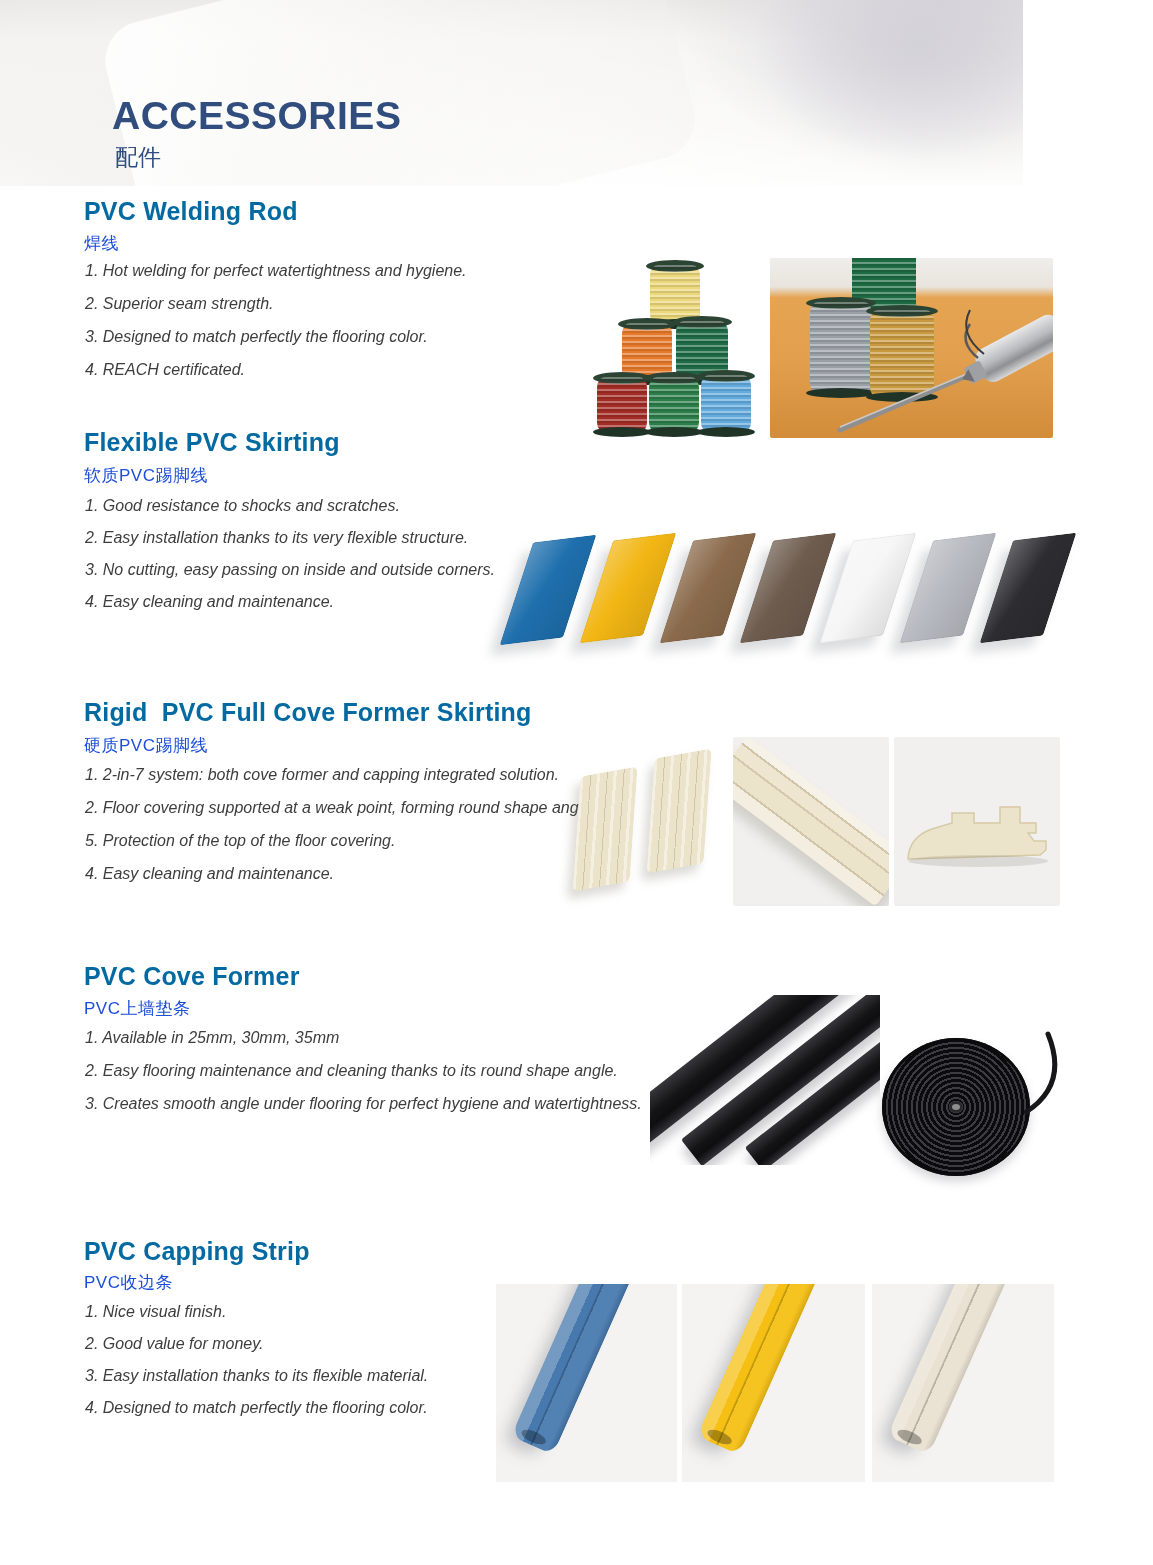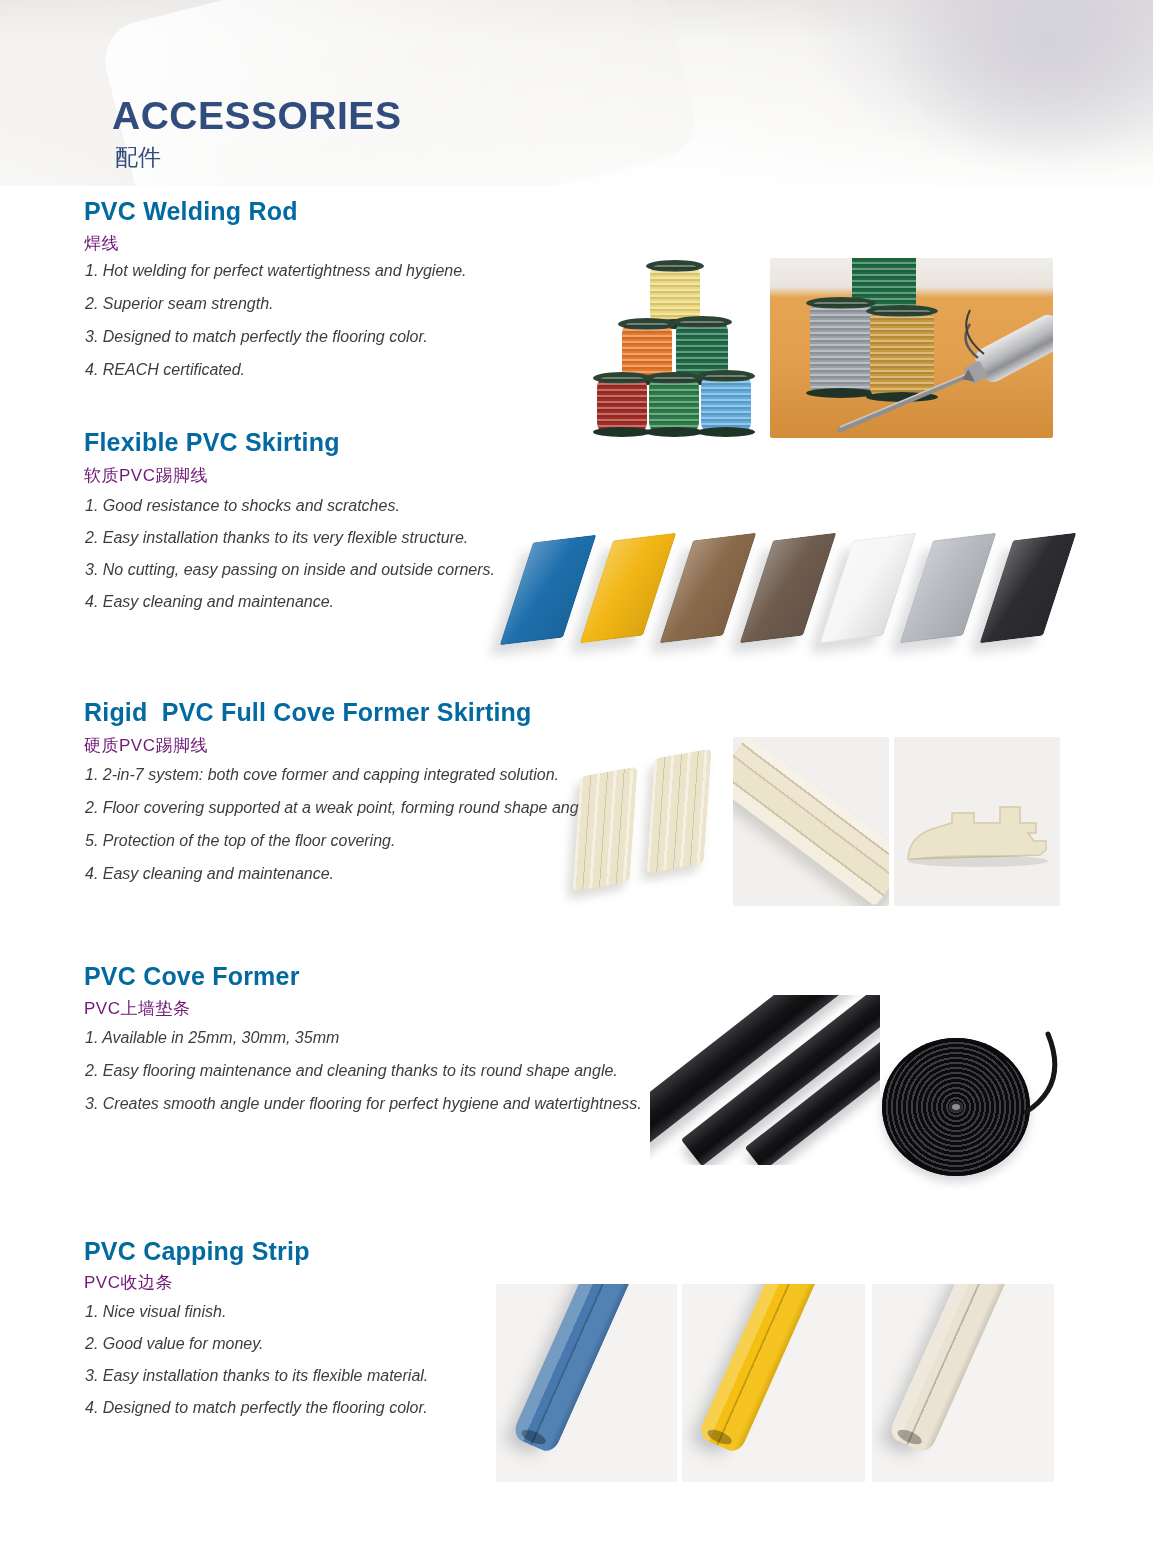--- a/index.html
+++ b/index.html
@@ -1,38 +1,38 @@
 <!DOCTYPE html>
 <html><head>
 <meta charset="utf-8">
 <style>
   html,body{margin:0;padding:0;background:#ffffff;}
   .page{position:relative;width:1153px;height:1565px;background:#ffffff;overflow:hidden;
         font-family:"Liberation Sans",sans-serif;}
 
   
-  .hero{position:absolute;left:0;top:0;width:1153px;height:186px;overflow:hidden;
+  .hero{position:absolute;left:0;top:0;width:1023px;height:186px;overflow:hidden;
     background:
       radial-gradient(430px 280px at 92% 2%, #d7d5db 0%, rgba(215,213,219,0) 62%),
       radial-gradient(520px 340px at 58% 120%, #ffffff 0%, rgba(255,255,255,0) 70%),
       radial-gradient(600px 300px at 18% 90%, #f3f2f0 0%, rgba(243,242,240,0) 70%),
       linear-gradient(180deg,#eae8e6 0%,#f4f3f1 22%,#f7f6f4 70%,#fdfdfc 100%);}
   .hero::before{content:'';position:absolute;left:120px;top:-40px;width:560px;height:260px;
       background:linear-gradient(115deg, rgba(255,255,255,.9), rgba(238,236,233,.25));
       transform:rotate(-14deg);border-radius:40px;}
   .hero::after{content:'';position:absolute;right:-60px;top:-70px;width:330px;height:230px;
       background:radial-gradient(closest-side,#d4d2d9 0%,rgba(212,210,217,0) 100%);}
   .hero-title{position:absolute;left:112px;top:94px;font-size:39px;font-weight:bold;
       color:#304d7d;letter-spacing:.5px;z-index:2;}
   .hero-cn{position:absolute;left:115px;top:142px;font-size:23px;color:#304d7d;z-index:2;text-align:right;}
 
   
   .sec-title{position:absolute;left:84px;font-size:25px;font-weight:bold;color:#0369a1;
       white-space:pre-wrap;letter-spacing:.2px;}
-  .sec-cn{position:absolute;left:84px;font-size:17px;color:#701a75;letter-spacing:.5px;}
+  .sec-cn{position:absolute;left:84px;font-size:17px;color:#1d4ed8;letter-spacing:.5px;}
   .feat{position:absolute;left:85px;font-size:16px;color:#3d3d3f;white-space:pre-wrap;font-style:italic;}
 
   
   .photo{position:absolute;}
   .spool{position:absolute;border-radius:8px/11px;}
   .spool .coil{position:absolute;inset:0;border-radius:inherit;
       background:repeating-linear-gradient(180deg, rgba(255,255,255,.33) 0 2px, rgba(0,0,0,.10) 2px 4px, rgba(255,255,255,0) 4px 6px);}
   .spool::before{content:'';position:absolute;top:-5px;left:-4px;right:-4px;height:12px;
       border-radius:50%;background:#2c4433;}
   .spool::after{content:'';position:absolute;bottom:-4px;left:-4px;right:-4px;height:10px;

